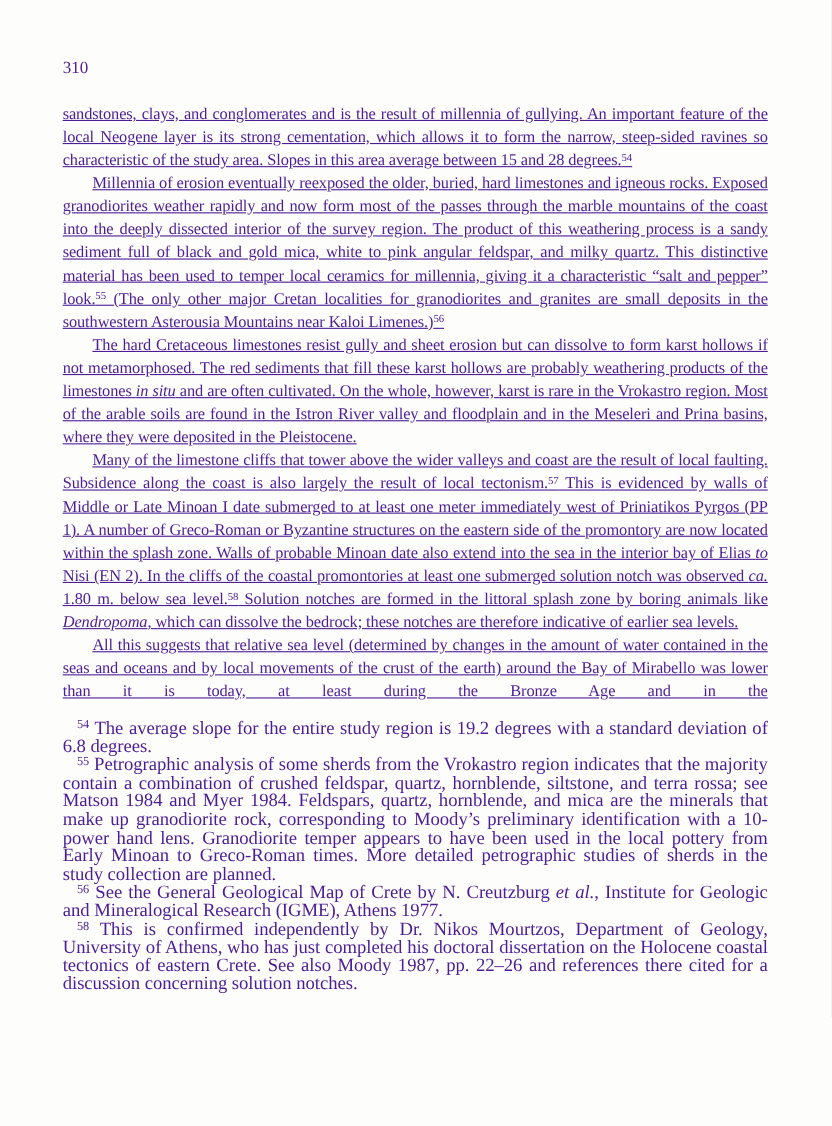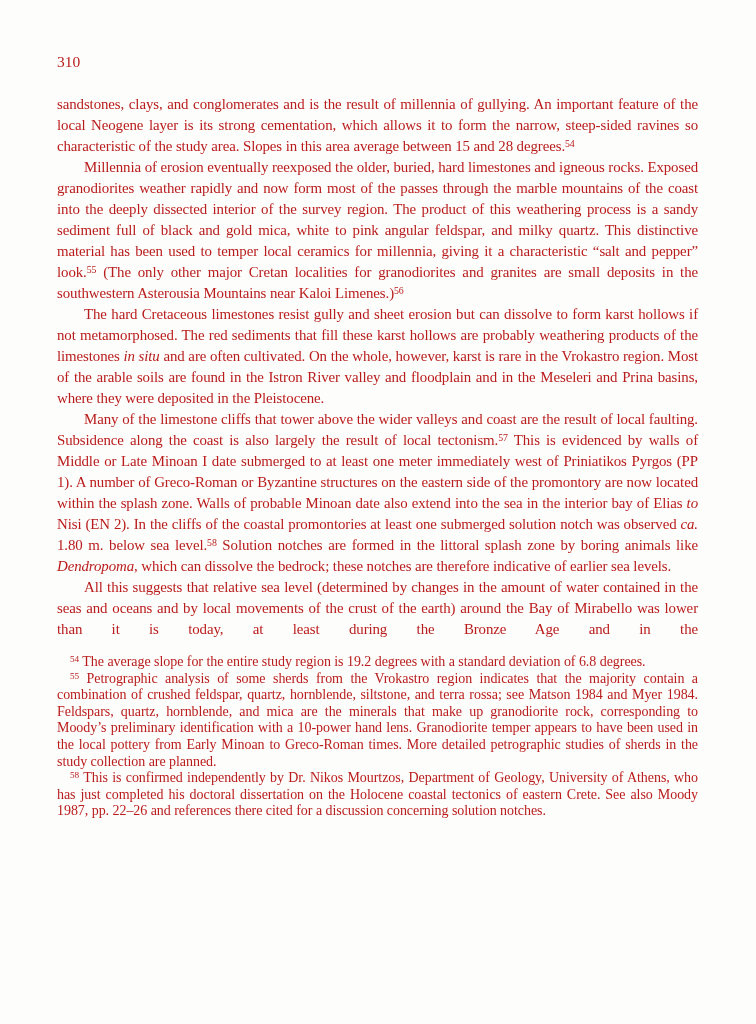--- a/index.html
+++ b/index.html
@@ -5,42 +5,42 @@
   html, body { margin: 0; padding: 0; background: #e8e8e6; }
   .page {
     width: 756px;
     height: 1024px;
     margin: 0 auto;
     background: #fdfdfb;
     overflow: hidden;
     box-sizing: border-box;
     padding: 53px 58px 0 57px;
     font-family: "Liberation Serif", "DejaVu Serif", serif;
-    color: #b91c1c;
+    color: #4c1d95;
   }
   .header-row {
     display: flex;
     align-items: baseline;
     font-size: 15.5px;
     margin-bottom: 23px;
   }
   .page-number { width: 68px; flex: 0 0 auto; }
   .authors { flex: 1 1 auto; text-align: center; letter-spacing: 0.25px; white-space: nowrap; }
   .body-text {
     font-size: 14.9px;
     line-height: 21px;
     text-align: justify;
     letter-spacing: -0.1px;
   }
-  .para { margin: 0; text-indent: 27px; }
+  .para { margin: 0; text-indent: 27px; text-decoration: underline; }
   .para.no-indent { text-indent: 0; }
   .para.continues { text-align-last: justify; }
   .footnotes {
     margin-top: 14px;
-    font-size: 14px;
+    font-size: 17px;
     line-height: 16.6px;
     text-align: justify;
     letter-spacing: -0.05px;
   }
   .footnote { margin: 0; text-indent: 13px; }
   sup.fnref {
     font-size: 0.66em;
     line-height: 0;
     vertical-align: baseline;
     position: relative;
@@ -58,15 +58,16 @@
   <div class="body-text">
       <p class="para no-indent"><span>sandstones, clays, and conglomerates and is the result of millennia of gullying. An important feature of the local Neogene layer is its strong cementation, which allows it to form the narrow, steep-sided ravines so characteristic of the study area. Slopes in this area average between 15 and 28 degrees.</span><sup class="fnref">54</sup></p>
       <p class="para"><span>Millennia of erosion eventually reexposed the older, buried, hard limestones and igneous rocks. Exposed granodiorites weather rapidly and now form most of the passes through the marble mountains of the coast into the deeply dissected interior of the survey region. The product of this weathering process is a sandy sediment full of black and gold mica, white to pink angular feldspar, and milky quartz. This distinctive material has been used to temper local ceramics for millennia, giving it a characteristic “salt and pepper” look.</span><sup class="fnref">55</sup><span> (The only other major Cretan localities for granodiorites and granites are small deposits in the southwestern Asterousia Mountains near Kaloi Limenes.)</span><sup class="fnref">56</sup></p>
       <p class="para"><span>The hard Cretaceous limestones resist gully and sheet erosion but can dissolve to form karst hollows if not metamorphosed. The red sediments that fill these karst hollows are probably weathering products of the limestones </span><em>in situ</em><span> and are often cultivated. On the whole, however, karst is rare in the Vrokastro region. Most of the arable soils are found in the Istron River valley and floodplain and in the Meseleri and Prina basins, where they were deposited in the Pleistocene.</span></p>
       <p class="para"><span>Many of the limestone cliffs that tower above the wider valleys and coast are the result of local faulting. Subsidence along the coast is also largely the result of local tectonism.</span><sup class="fnref">57</sup><span> This is evidenced by walls of Middle or Late Minoan I date submerged to at least one meter immediately west of Priniatikos Pyrgos (PP 1). A number of Greco-Roman or Byzantine structures on the eastern side of the promontory are now located within the splash zone. Walls of probable Minoan date also extend into the sea in the interior bay of Elias </span><em>to</em><span> Nisi (EN 2). In the cliffs of the coastal promontories at least one submerged solution notch was observed </span><em>ca.</em><span> 1.80 m. below sea level.</span><sup class="fnref">58</sup><span> Solution notches are formed in the littoral splash zone by boring animals like </span><em>Dendropoma</em><span>, which can dissolve the bedrock; these notches are therefore indicative of earlier sea levels.</span></p>
       <p class="para continues"><span>All this suggests that relative sea level (determined by changes in the amount of water contained in the seas and oceans and by local movements of the crust of the earth) around the Bay of Mirabello was lower than it is today, at least during the Bronze Age and in the</span></p>
     </div>
   <div class="footnotes">
       <p class="footnote"><sup class="fnref">54</sup> <span>The average slope for the entire study region is 19.2 degrees with a standard deviation of 6.8 degrees.</span></p>
       <p class="footnote"><sup class="fnref">55</sup> <span>Petrographic analysis of some sherds from the Vrokastro region indicates that the majority contain a combination of crushed feldspar, quartz, hornblende, siltstone, and terra rossa; see Matson 1984 and Myer 1984. Feldspars, quartz, hornblende, and mica are the minerals that make up granodiorite rock, corresponding to Moody’s preliminary identification with a 10-power hand lens. Granodiorite temper appears to have been used in the local pottery from Early Minoan to Greco-Roman times. More detailed petrographic studies of sherds in the study collection are planned.</span></p>
+      <p class="footnote"><sup class="fnref">56</sup> <span>See the General Geological Map of Crete by N. Creutzburg </span><em>et al.</em><span>, Institute for Geologic and Mineralogical Research (IGME), Athens 1977.</span></p>
       <p class="footnote"><sup class="fnref">58</sup> <span>This is confirmed independently by Dr. Nikos Mourtzos, Department of Geology, University of Athens, who has just completed his doctoral dissertation on the Holocene coastal tectonics of eastern Crete. See also Moody 1987, pp. 22–26 and references there cited for a discussion concerning solution notches.</span></p>
     </div>
 </div>
 
 </body></html>

